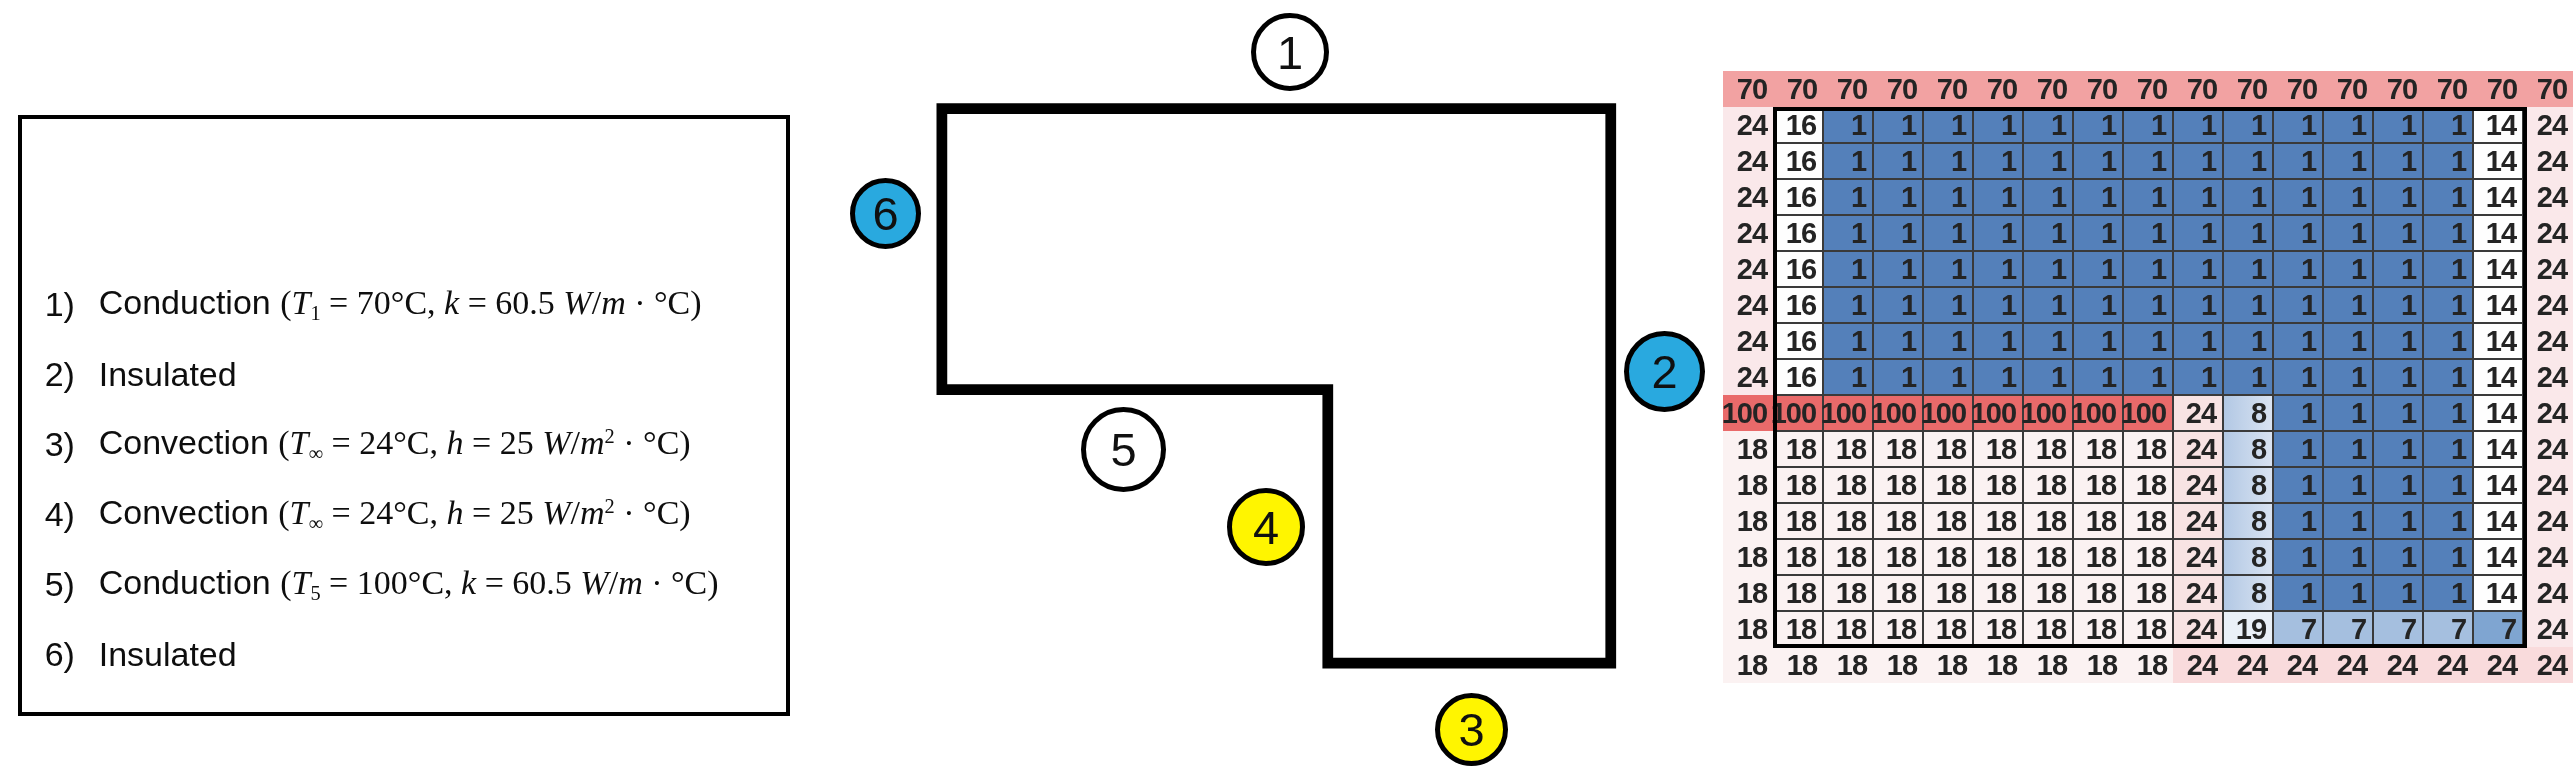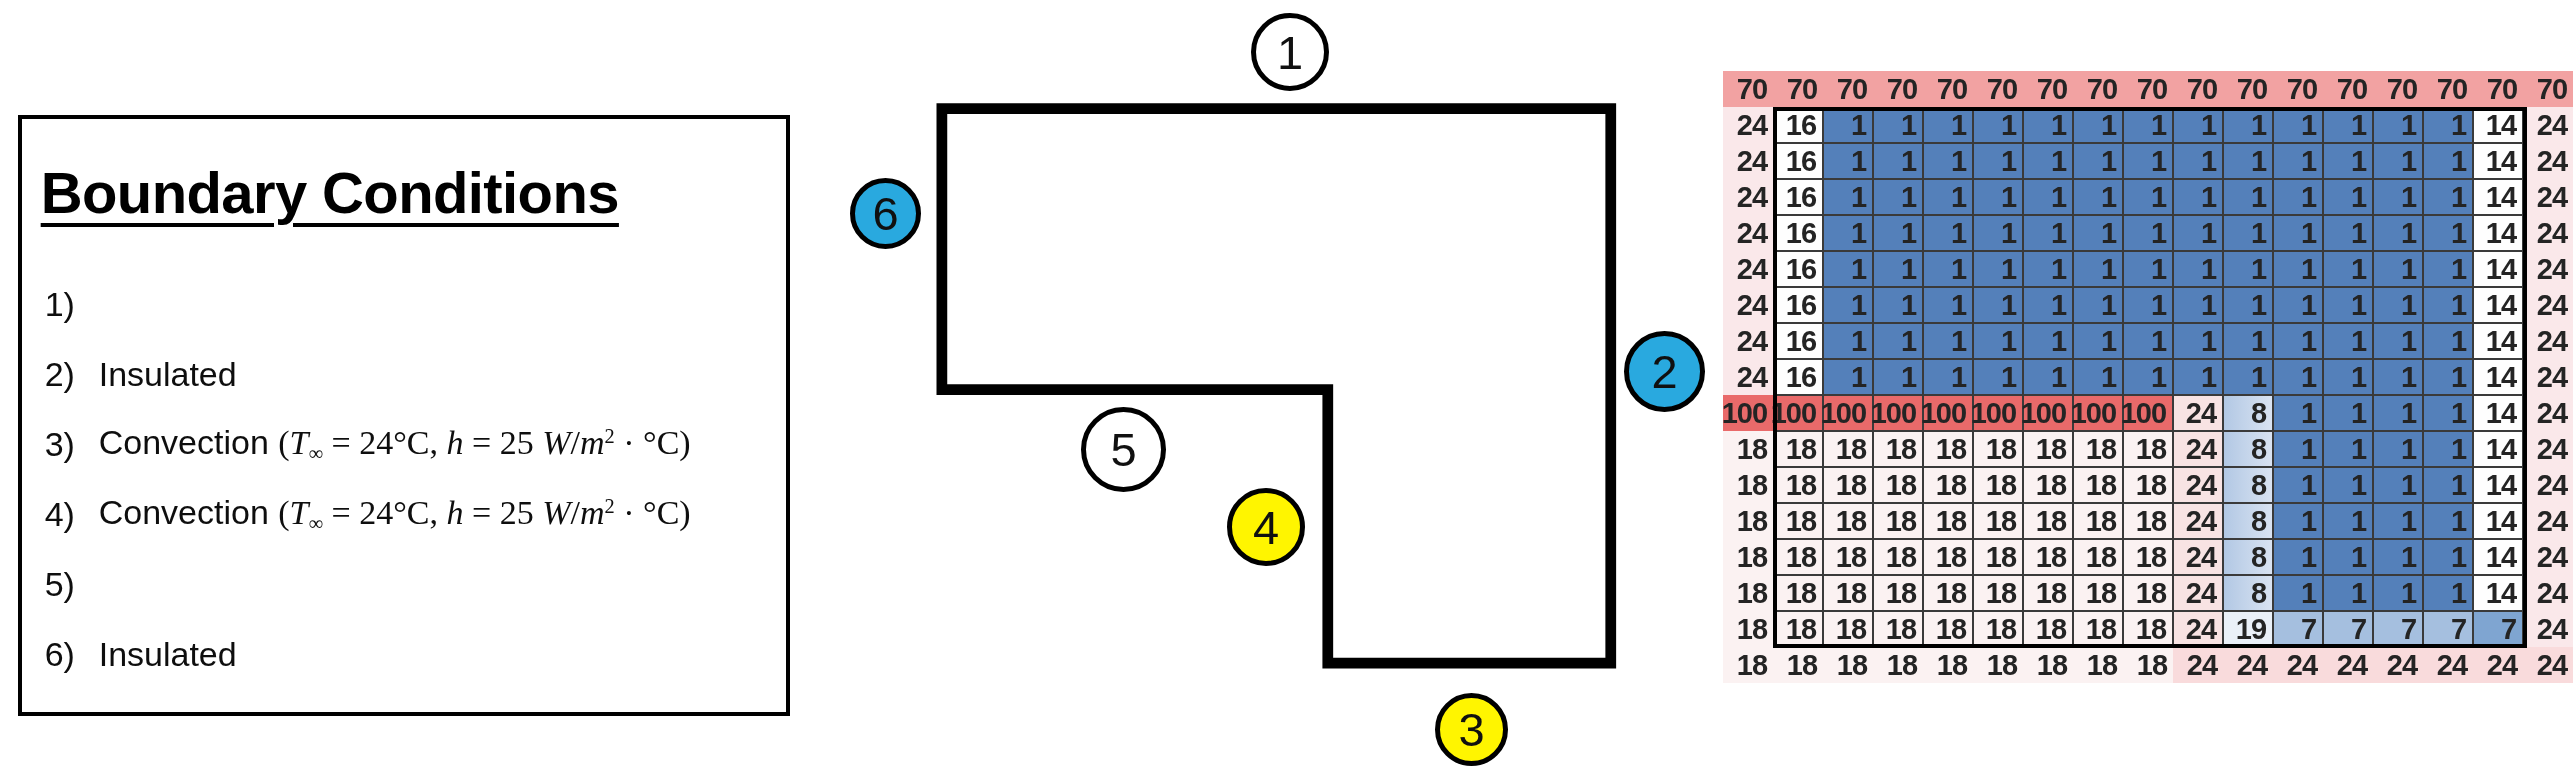--- a/index.html
+++ b/index.html
@@ -44,39 +44,40 @@
   .cell.bd{border:0.9px solid #3a3a3a;}
   .block-border{position:absolute;left:1773px;top:107px;width:754px;height:541px;
                 border:4.4px solid #000;box-sizing:border-box;pointer-events:none;background:transparent;}
 </style>
 </head>
 <body>
 
 <div class="canvas">
 
   <div class="bc-panel">
-    <div class="bc-title">Boundary Conditions</div>
     <div class="bc-list">
         <div class="bc-item">
           <span class="bc-num">1)</span>
+          <span><span class="tk-sans">Conduction </span><span class="tk-rm">(</span><span class="tk-var">T</span><span class="tk-sub">1</span><span class="tk-rm"> = 70°C, </span><span class="tk-var">k</span><span class="tk-rm"> = 60.5 </span><span class="tk-var">W</span><span class="tk-rm">/</span><span class="tk-var">m</span><span class="tk-rm"> · °C)</span></span>
         </div>
         <div class="bc-item">
           <span class="bc-num">2)</span>
           <span><span class="tk-sans">Insulated</span></span>
         </div>
         <div class="bc-item">
           <span class="bc-num">3)</span>
           <span><span class="tk-sans">Convection </span><span class="tk-rm">(</span><span class="tk-var">T</span><span class="tk-sub">∞</span><span class="tk-rm"> = 24°C, </span><span class="tk-var">h</span><span class="tk-rm"> = 25 </span><span class="tk-var">W</span><span class="tk-rm">/</span><span class="tk-var">m</span><span class="tk-sup">2</span><span class="tk-rm"> · °C)</span></span>
         </div>
         <div class="bc-item">
           <span class="bc-num">4)</span>
           <span><span class="tk-sans">Convection </span><span class="tk-rm">(</span><span class="tk-var">T</span><span class="tk-sub">∞</span><span class="tk-rm"> = 24°C, </span><span class="tk-var">h</span><span class="tk-rm"> = 25 </span><span class="tk-var">W</span><span class="tk-rm">/</span><span class="tk-var">m</span><span class="tk-sup">2</span><span class="tk-rm"> · °C)</span></span>
         </div>
         <div class="bc-item">
           <span class="bc-num">5)</span>
+          <span><span class="tk-sans">Conduction </span><span class="tk-rm">(</span><span class="tk-var">T</span><span class="tk-sub">5</span><span class="tk-rm"> = 100°C, </span><span class="tk-var">k</span><span class="tk-rm"> = 60.5 </span><span class="tk-var">W</span><span class="tk-rm">/</span><span class="tk-var">m</span><span class="tk-rm"> · °C)</span></span>
         </div>
         <div class="bc-item">
           <span class="bc-num">6)</span>
           <span><span class="tk-sans">Insulated</span></span>
         </div>
       </div>
   </div>
 
   <svg class="shape-svg" width="2576" height="775" viewBox="0 0 4078 1227">
     <polygon class="shape-outline" points="1491,172 2550,172 2550,1050 2102,1050 2102,617 1491,617"></polygon>

